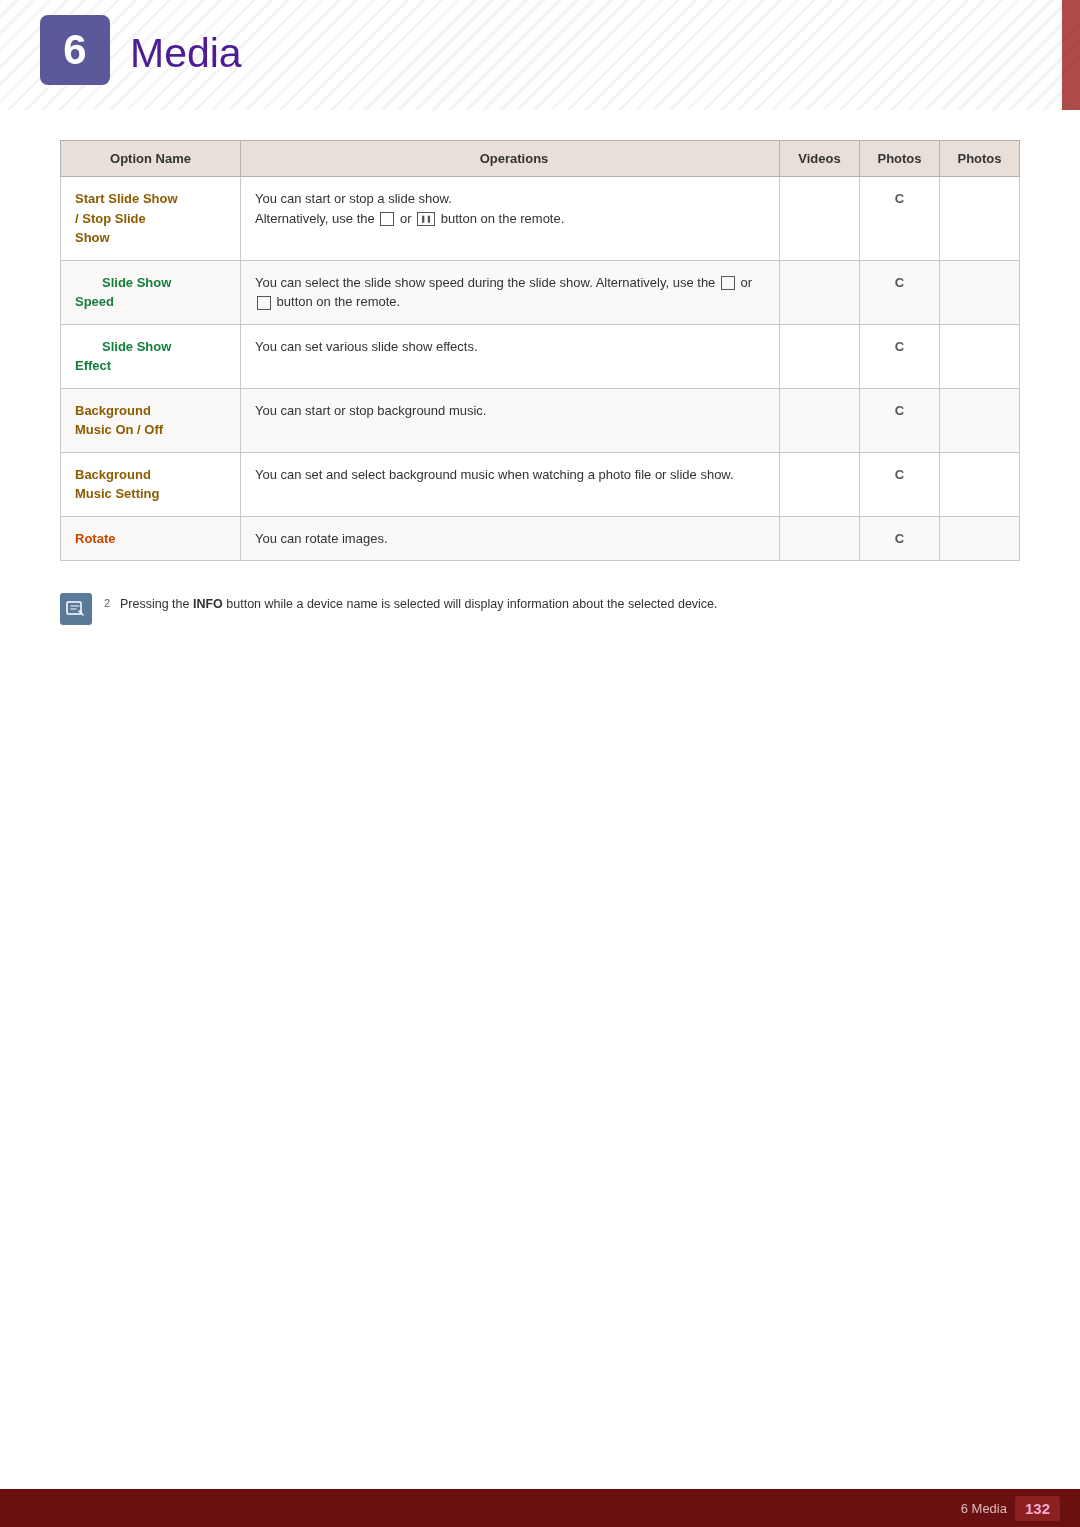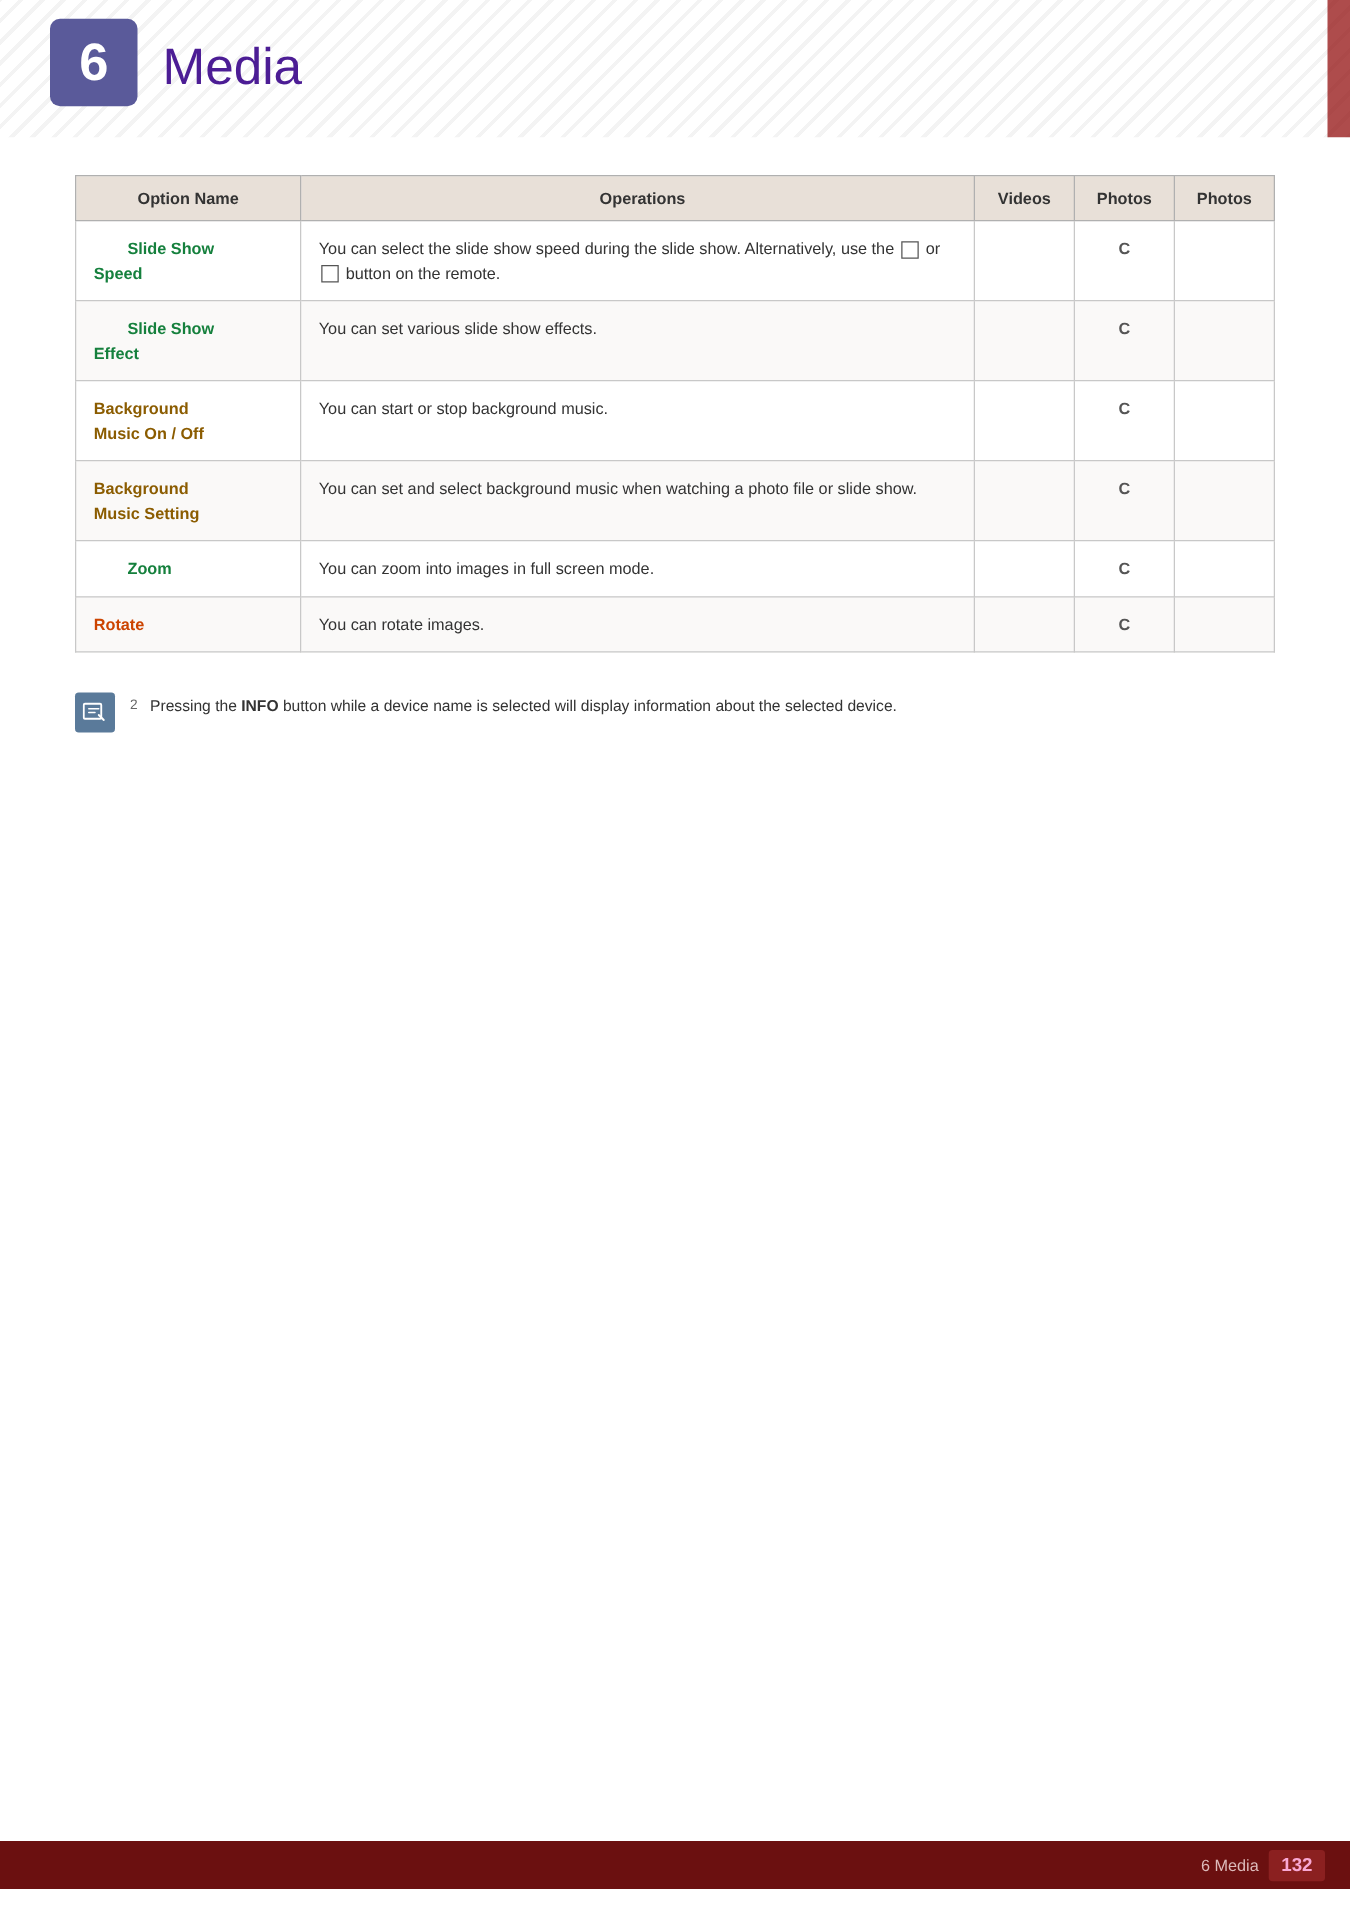--- a/index.html
+++ b/index.html
@@ -228,21 +228,21 @@
       top: 4px;
     }
 
     .notes-list li strong {
       font-weight: bold;
     }
 
     
     .footer {
       position: fixed;
-      bottom: 16px;
+      bottom: 0;
       left: 0;
       width: 1080px;
       height: 38px;
       background: #6b1010;
       display: flex;
       align-items: center;
       justify-content: flex-end;
       padding-right: 20px;
       gap: 8px;
     }
@@ -278,20 +278,32 @@
       <tr>
         <th class="option-col">Option Name</th>
         <th class="ops-col">Operations</th>
         <th class="videos-col">Videos</th>
         <th class="photos-col">Photos</th>
         <th class="music-col">Photos</th>
       </tr>
     </thead>
     <tbody>
 
+      <tr>
+        <td>
+          <span class="option-name">Start Slide Show<br>/ Stop Slide<br>Show</span>
+        </td>
+        <td>
+          You can start or stop a slide show.<br>
+          Alternatively, use the <span class="icon-square"></span> or <span class="icon-pause"></span> button on the remote.
+        </td>
+        <td class="center-cell"></td>
+        <td class="center-cell"><span class="c-mark">C</span></td>
+        <td class="center-cell"></td>
+      </tr>
 
       <tr>
         <td>
           <span class="option-name blue">Slide Show<br>Speed</span>
         </td>
         <td>
           You can select the slide show speed during the slide show. Alternatively, use the <span class="icon-square"></span> or<br><span class="icon-square"></span> button on the remote.
         </td>
         <td class="center-cell"></td>
         <td class="center-cell"><span class="c-mark">C</span></td>
@@ -327,31 +339,20 @@
           <span class="option-name">Background<br>Music Setting</span>
         </td>
         <td>
           You can set and select background music when watching a photo file or slide show.
         </td>
         <td class="center-cell"></td>
         <td class="center-cell"><span class="c-mark">C</span></td>
         <td class="center-cell"></td>
       </tr>
 
-      <tr>
-        <td>
-          <span class="option-name blue">Zoom</span>
-        </td>
-        <td>
-          You can zoom into images in full screen mode.
-        </td>
-        <td class="center-cell"></td>
-        <td class="center-cell"><span class="c-mark">C</span></td>
-        <td class="center-cell"></td>
-      </tr>
 
       <tr>
         <td>
           <span class="option-name" style="color:#cc4400;">Rotate</span>
         </td>
         <td>
           You can rotate images.
         </td>
         <td class="center-cell"></td>
         <td class="center-cell"><span class="c-mark">C</span></td>

